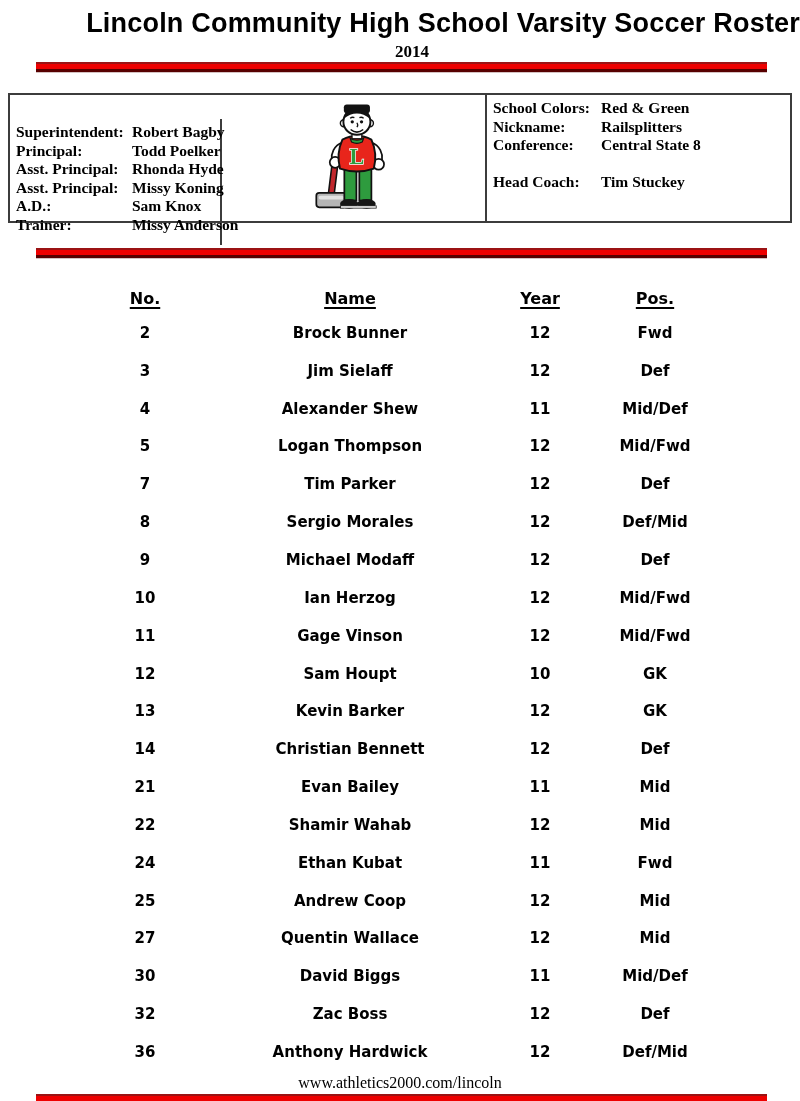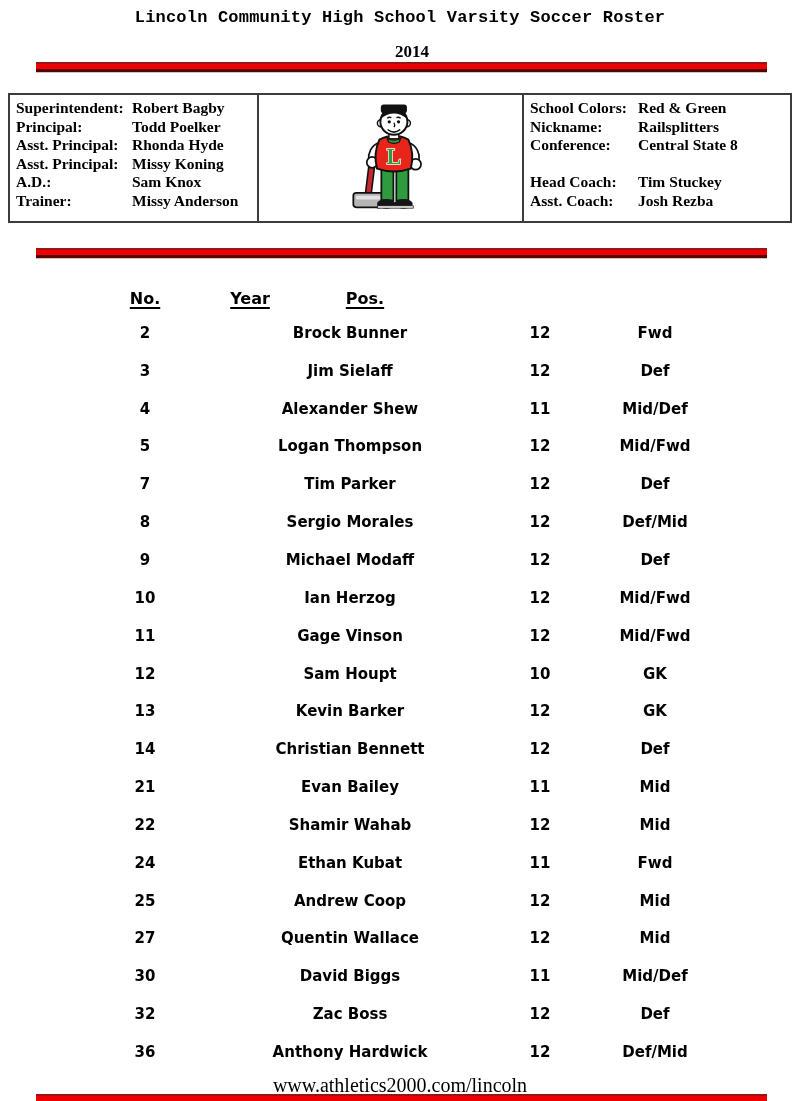--- a/index.html
+++ b/index.html
@@ -4,22 +4,22 @@
 <style>
   * { margin:0; padding:0; box-sizing:border-box; }
   html,body { background:#ffffff; }
   body {
     width:800px; height:1101px; position:relative; overflow:hidden;
     font-family:"Liberation Serif", serif; color:#000;
   }
 
   
   .page-title {
-    position:absolute; top:8px; left:0; width:800px; text-align:center;
-    font-family:Liberation Mono, monospace; font-weight:bold; font-size:17px;
+    position:absolute; top:8px; left:0; width:800px; text-align:right;
+    font-family:Liberation Sans, sans-serif; font-weight:bold; font-size:27px;
     letter-spacing:0.2px;
   }
   .page-year {
     position:absolute; top:42px; left:12px; width:800px; text-align:center;
     font-family:"Liberation Serif", serif; font-weight:bold; font-size:17px;
   }
 
   
   .hr-red {
     position:absolute; left:36px; right:33px; height:10px;
@@ -32,21 +32,21 @@
   .hr-top    { top:62px; }
   .hr-mid    { top:248px; }
   .hr-bottom { top:1094px; }
 
   
   .info-box {
     position:absolute; top:93px; left:8px; width:784px; height:130px;
     display:flex; border:2px solid #3c3c3c; background:#fff;
   }
   .info-cell { height:100%; }
-  .cell-staff  { width:249px; border-right:2px solid #3c3c3c; padding:4px 4px 0 6px; }
+  .cell-staff  { width:212px; border-right:2px solid #3c3c3c; padding:4px 4px 0 6px;margin-top:24px; }
   .cell-mascot { width:265px; border-right:2px solid #3c3c3c;
                  display:flex; align-items:center; justify-content:center; }
   .cell-school { flex:1; padding:4px 4px 0 6px; }
   .info-row { display:flex; line-height:18.5px; min-height:18.5px;
               font-weight:bold; font-size:15.5px; font-family:"Liberation Serif", serif; }
   .cell-staff  .info-label { width:116px; flex:none; }
   .cell-school .info-label { width:108px; flex:none; }
   .info-value { flex:1; white-space:nowrap; }
 
   .mascot-svg { display:block; }
@@ -63,21 +63,21 @@
   .r-col { text-align:center; }
   .col-no   { width:120px; }
   .col-name { width:290px; }
   .col-year { width:90px;  }
   .col-pos  { width:140px; }
   .r-body .r-row { font-size:15px; }
 
   
   .footer-url {
     position:absolute; top:1074px; left:0; width:800px; text-align:center;
-    font-family:"Liberation Serif", serif; font-size:20px;
+    font-family:"Liberation Serif", serif; font-size:16px;
   }
 </style>
 </head>
 <body>
 
 <div class="page-title">Lincoln Community High School Varsity Soccer Roster</div>
 <div class="page-year">2014</div>
 
 <div class="hr-red hr-top"></div>
 
@@ -180,32 +180,29 @@
   <div class="info-row">
     <span class="info-label"></span>
     <span class="info-value"></span>
   </div>
 
   <div class="info-row">
     <span class="info-label">Head Coach:</span>
     <span class="info-value">Tim Stuckey</span>
   </div>
 
-  <div class="info-row">
-    <span class="info-label">Asst. Coach:</span>
-    <span class="info-value">Josh Rezba</span>
-  </div>
 </div>
 </div>
 
 <div class="hr-red hr-mid"></div>
 
 <div class="roster">
   <div class="r-row r-head">
     <div class="r-col col-no">No.</div>
+    <div class="r-col col-name">Name</div>
     <div class="r-col col-year">Year</div>
     <div class="r-col col-pos">Pos.</div>
   </div>
   <div class="r-body">
   <div class="r-row">
     <div class="r-col col-no">2</div>
     <div class="r-col col-name">Brock Bunner</div>
     <div class="r-col col-year">12</div>
     <div class="r-col col-pos">Fwd</div>
   </div>

